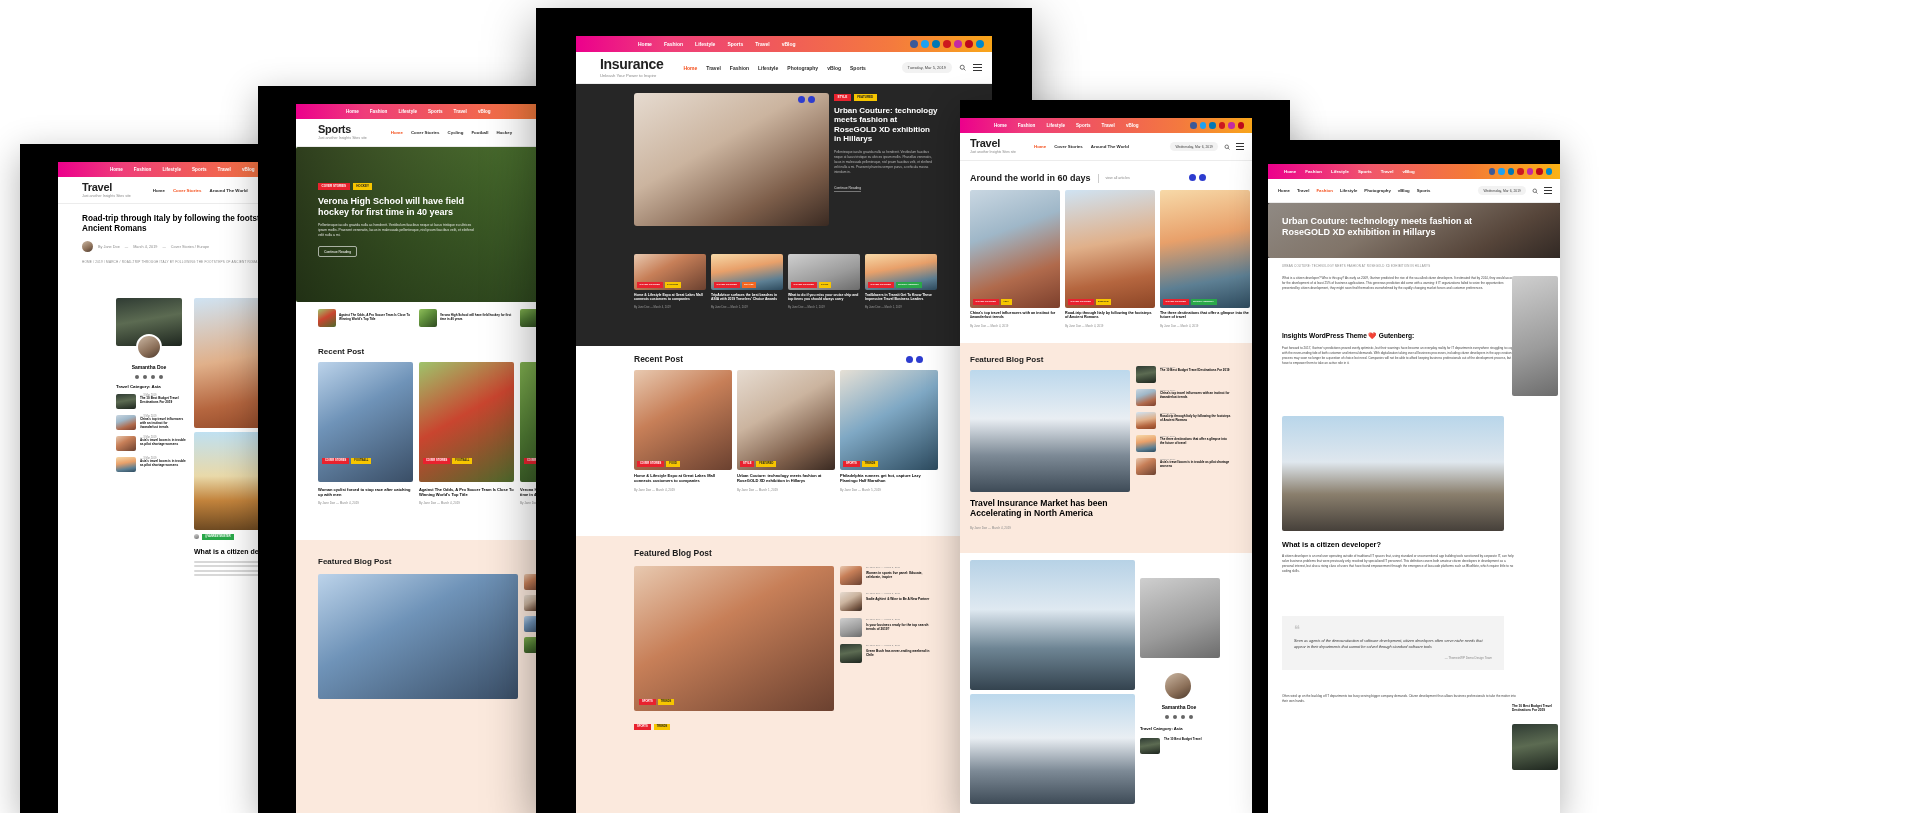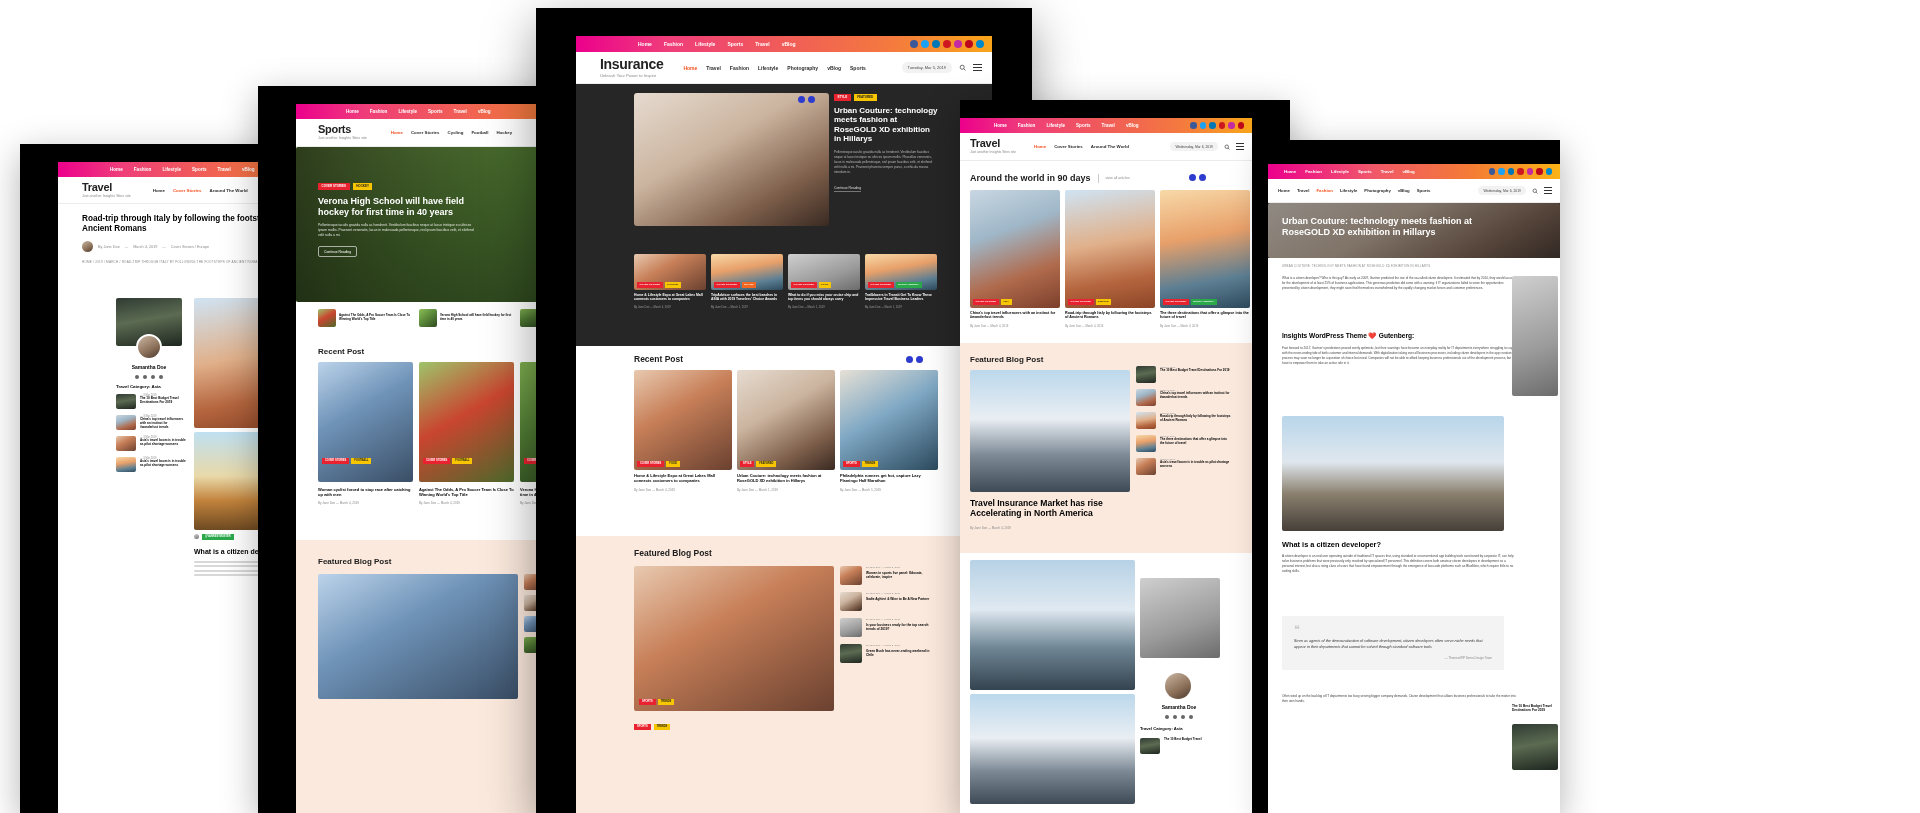--- a/index.html
+++ b/index.html
@@ -580,21 +580,21 @@
             <span class="burger">
                 <i style="width:8px;height:1.2px;margin-bottom:1.8px;"></i>
                 <i style="width:8px;height:1.2px;margin-bottom:1.8px;"></i>
                 <i style="width:8px;height:1.2px;"></i>
               </span>
           </div>
         </div>
       </div>
 
       <div style="position:absolute;left:10px;top:55px;display:flex;align-items:center;gap:7px;">
-        <span class="sec-title" style="font-size:9px;">Around the world in 90 days</span>
+        <span class="sec-title" style="font-size:9px;">Around the world in 60 days</span>
         <span style="width:1px;height:9px;background:#ccc;display:inline-block;"></span>
         <span class="muted" style="font-size:3.6px;">view all articles</span>
       </div>
       <div style="position:absolute;right:46px;top:56px;display:flex;gap:3px;">
         <b style="width:7px;height:7px;border-radius:50%;background:#2d3ccf;display:inline-block;"></b>
         <b style="width:7px;height:7px;border-radius:50%;background:#2d3ccf;display:inline-block;"></b>
       </div>
 
       <div style="position:absolute;left:10px;top:72px;display:flex;gap:5px;">
         <div style="width:90px;">
@@ -669,21 +669,21 @@
         </div>
         <div style="display:flex;gap:4px;">
           <i class="img ph-crowd" style="width:20px;height:17px;flex:none;"></i>
           <div>
               <div class="meta" style="font-size:2.4px;">March 3, 2019</div>
             <div class="bold" style="font-size:3px;line-height:1.25;">Asia's travel boom is in trouble as pilot shortage worsens</div>
             </div>
         </div>
       </div>
 
-      <div class="bold" style="position:absolute;left:10px;top:380px;width:180px;font-size:8.6px;line-height:1.2;">Travel Insurance Market has rise Accelerating in North America</div>
+      <div class="bold" style="position:absolute;left:10px;top:380px;width:180px;font-size:8.6px;line-height:1.2;">Travel Insurance Market has been Accelerating in North America</div>
       <div class="meta" style="position:absolute;left:10px;top:408px;font-size:3px;">By Jane Doe — March 4, 2019</div>
 
       <div class="img ph-lake" style="position:absolute;left:10px;top:442px;width:165px;height:130px;"></div>
       <div class="img ph-mountain" style="position:absolute;left:10px;top:576px;width:165px;height:110px;"></div>
       <div class="img ph-avatar" style="position:absolute;left:205px;top:555px;width:26px;height:26px;"></div>
       <div style="position:absolute;left:180px;top:586px;width:78px;text-align:center;">
         <div class="bold" style="font-size:5px;">Samantha Doe</div>
         <div style="display:flex;justify-content:center;gap:4px;margin-top:5px;">
           <i class="soc" style="width:4px;height:4px;background:#666;"></i>
           <i class="soc" style="width:4px;height:4px;background:#666;"></i>

